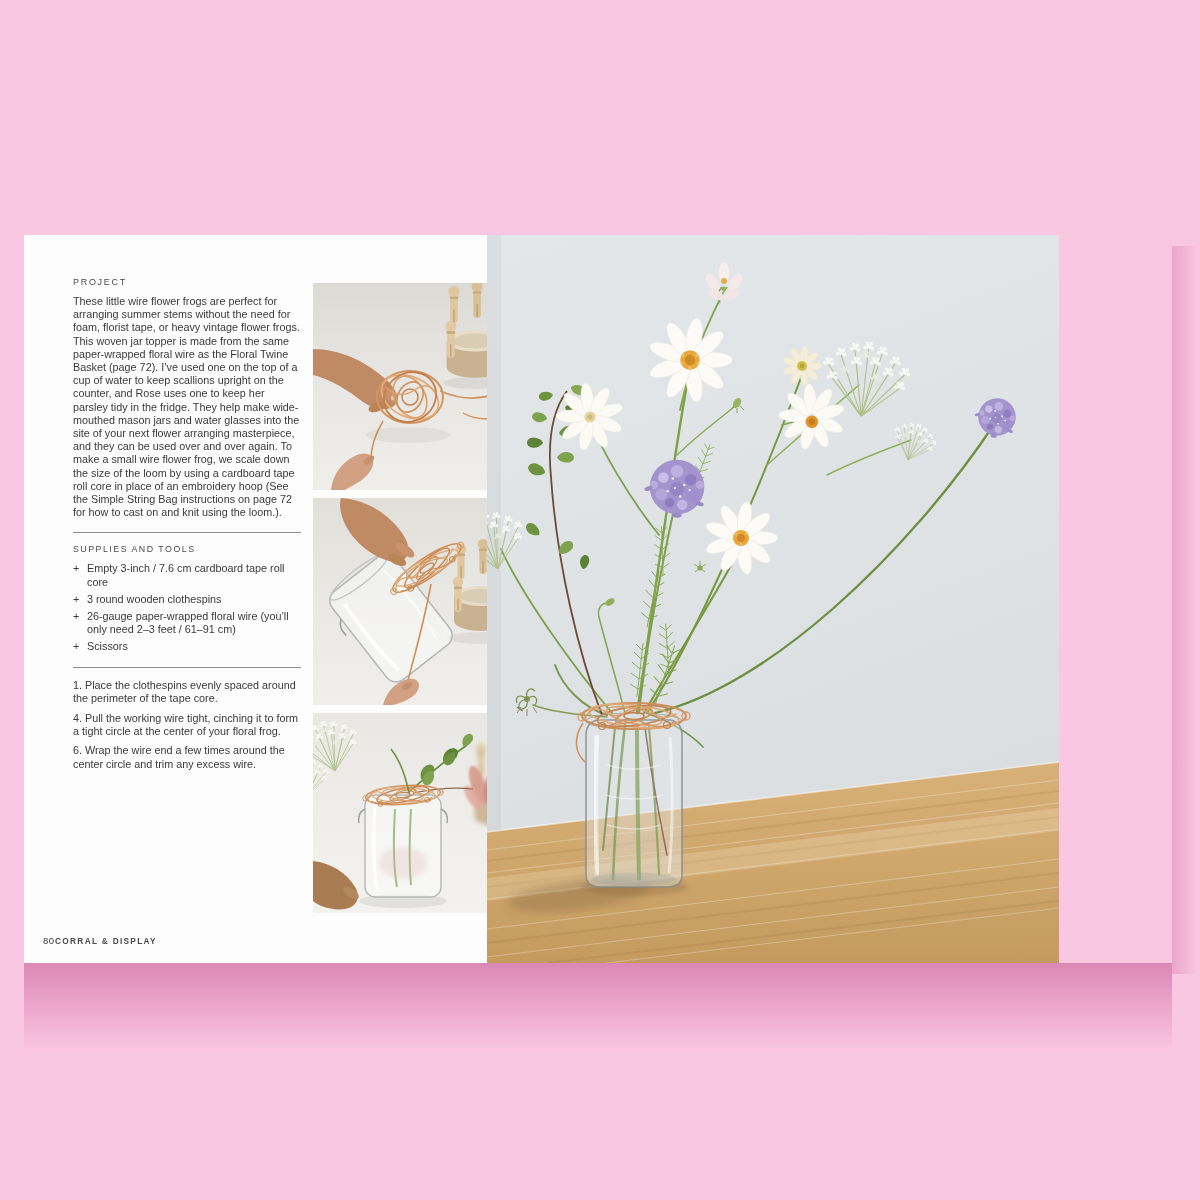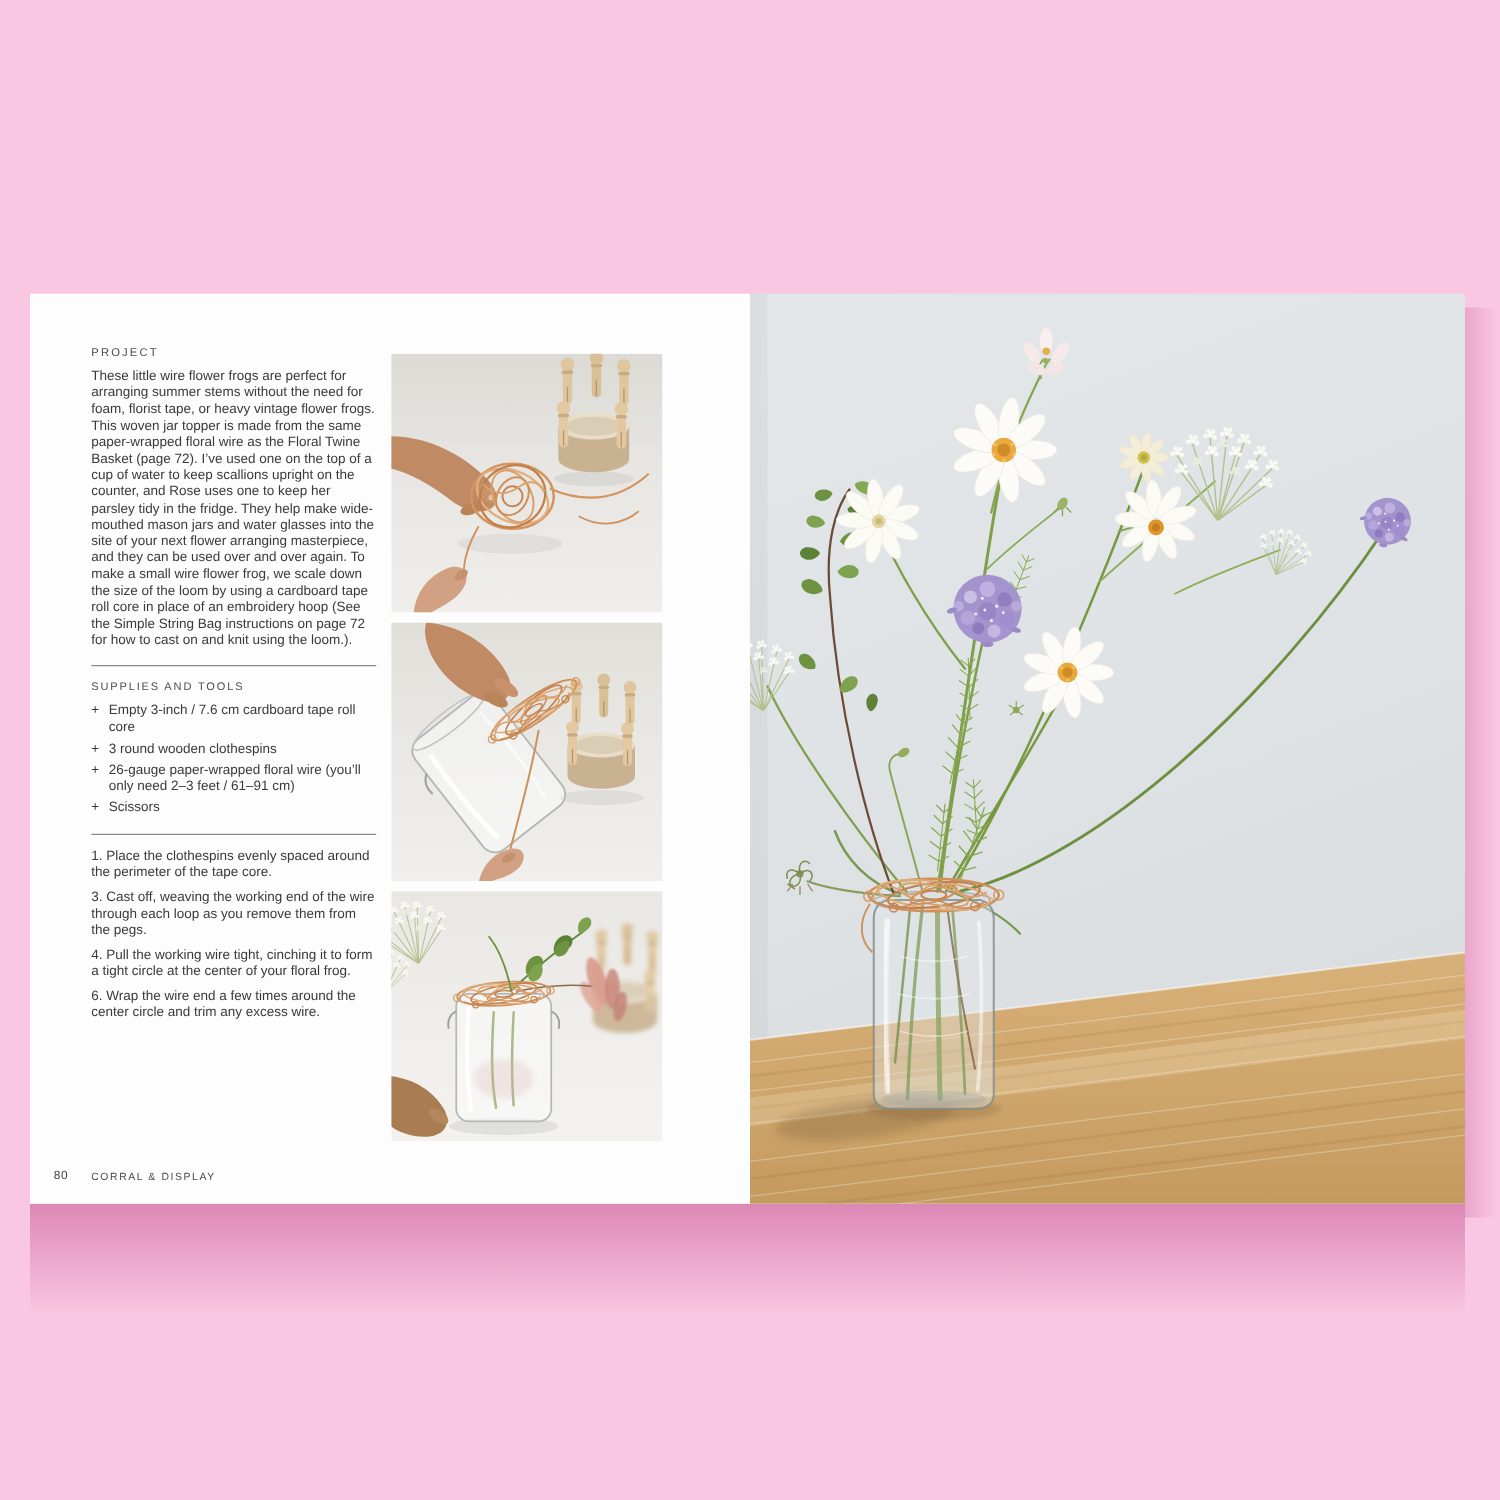--- a/index.html
+++ b/index.html
@@ -14,37 +14,37 @@
     display:flex;
   }
   .spread-shadow{
     position:absolute;left:24px;top:963px;width:1148px;height:105px;
     background:linear-gradient(to bottom, rgba(215,125,174,.85), rgba(250,199,226,0) 85%);
   }
   .side-shadow{
     position:absolute;left:1172px;top:246px;width:26px;height:728px;
     background:linear-gradient(to right, rgba(215,125,174,.45), rgba(250,199,226,0));
   }
-  .page-left{width:576px;background:#fdfdfd;position:relative;}
+  .page-left{width:463px;background:#fdfdfd;position:relative;}
   .page-right{width:572px;position:relative;background:#dfe3e6;}
   .page-right svg{display:block;}
 
   
   .text-col{position:absolute;left:49px;top:42px;width:228px;color:#3a3a3a;}
   .eyebrow{font-size:9px;letter-spacing:1.7px;color:#4c4c4c;margin-bottom:8px;}
   .title{font-size:23.5px;font-weight:400;letter-spacing:.3px;color:#262626;margin:0 0 10px;}
   .intro{font-size:10.8px;line-height:13.2px;margin:0;}
   .rule{border:0;border-top:1px solid #8d8d8d;margin:13px 0 11px;}
   .sup-head{font-size:8.8px;letter-spacing:1.5px;color:#4c4c4c;margin-bottom:8px;}
   .supplies .s-item{display:flex;font-size:10.8px;line-height:13.2px;margin-bottom:4px;}
   .supplies .s-bullet{width:14px;flex:none;}
   .steps p{font-size:10.8px;line-height:13.2px;margin:0 0 6.5px;}
   .footer{position:absolute;left:0;top:700px;width:300px;}
   .footer .pnum{position:absolute;left:19px;top:0;font-size:9.5px;color:#3d3d3d;letter-spacing:.5px;}
-  .footer .sect{position:absolute;left:49px;top:.5px;font-size:8.3px;letter-spacing:1.3px;color:#4a4a4a;}
+  .footer .sect{position:absolute;left:31px;top:.5px;font-size:8.3px;letter-spacing:1.3px;color:#4a4a4a;font-weight:bold;}
 
   
   .photo-col{position:absolute;left:289px;top:48px;width:217px;}
   .photo-col figure{margin:0 0 8px;width:217px;}
   .photo-col svg{display:block;}
 </style>
 </head>
 <body>
 
 <svg width="0" height="0" style="position:absolute" aria-hidden="true">
@@ -217,21 +217,20 @@
             <span class="s-bullet">+</span>
             <span>Scissors</span>
           </div>
         </div>
       <hr class="rule">
       <div class="steps">
 
           <p>1. Place the clothespins evenly spaced around the perimeter of the tape core.</p>
 
 
-          <p>3. Cast off, weaving the working end of the wire through each loop as you remove them from the pegs.</p>
 
           <p>4. Pull the working wire tight, cinching it to form a tight circle at the center of your floral frog.</p>
 
           <p>6. Wrap the wire end a few times around the center circle and trim any excess wire.</p>
 
         </div>
     </div>
 
     <div class="photo-col">
 

